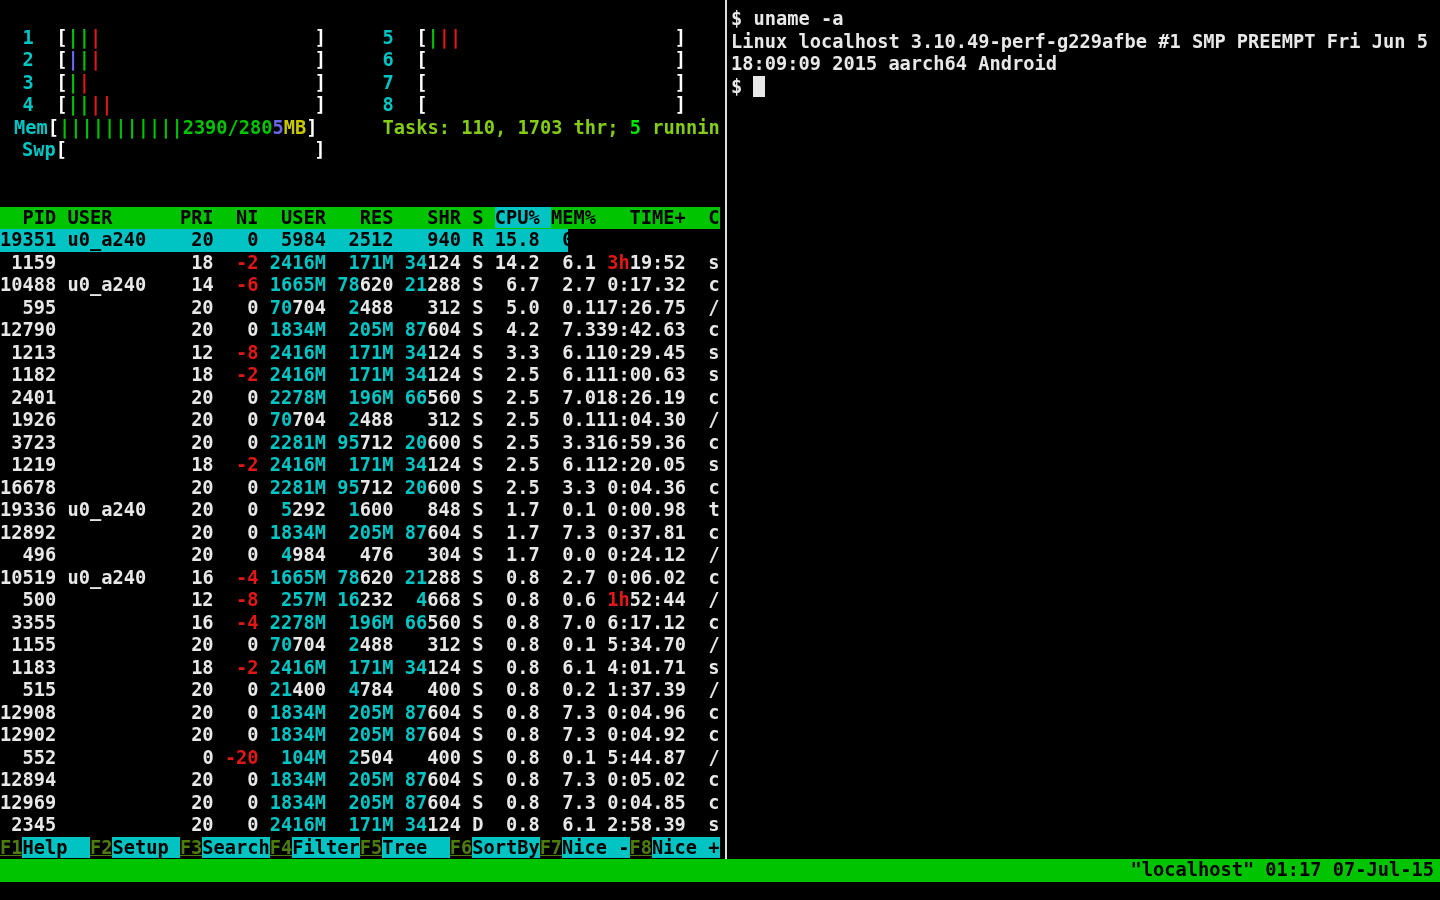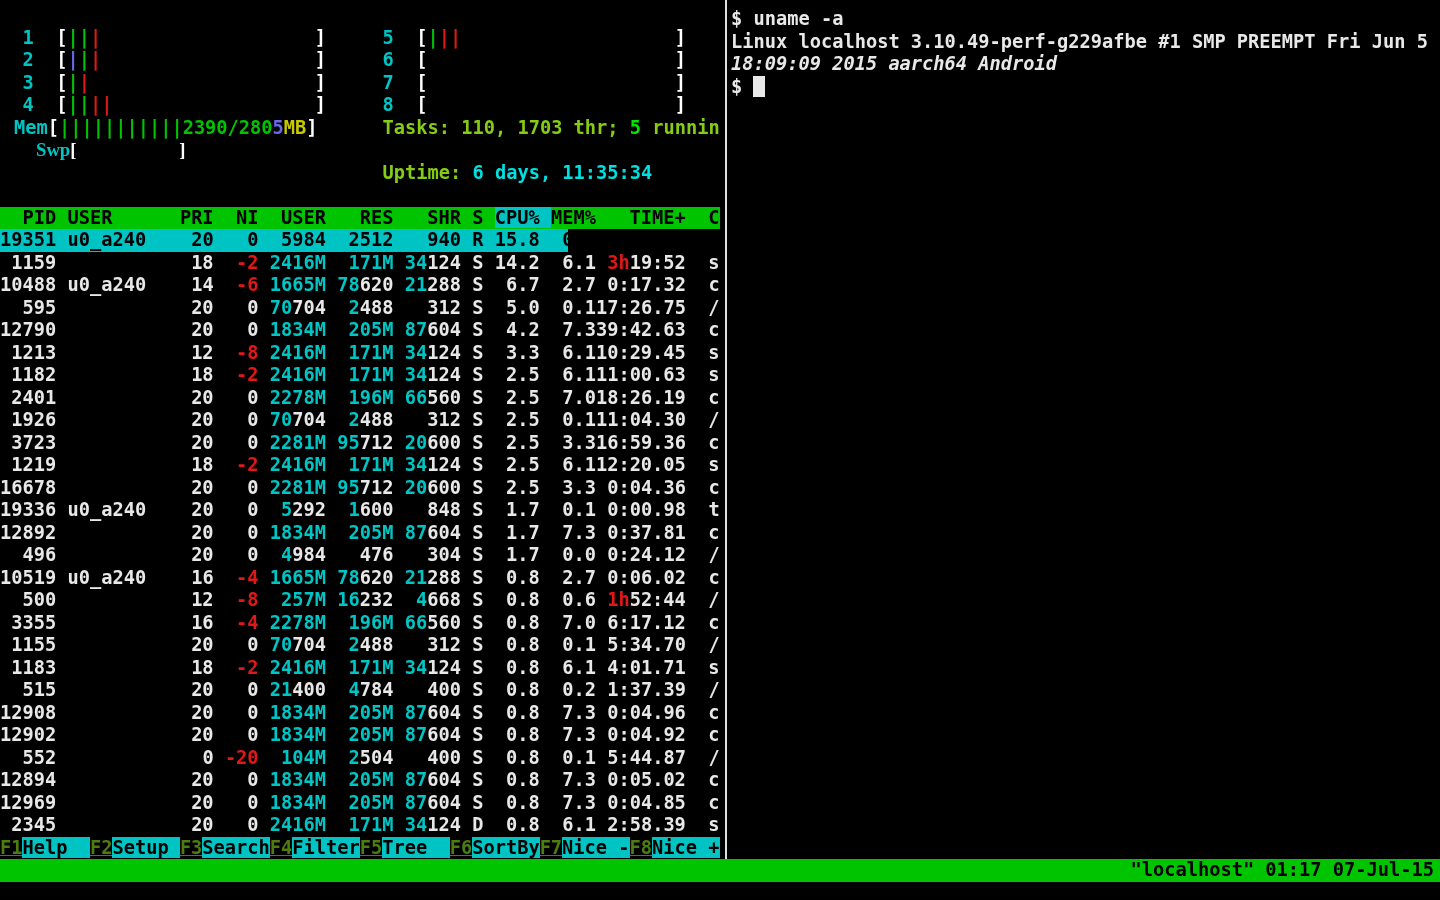--- a/index.html
+++ b/index.html
@@ -33,23 +33,22 @@
   <div id="left-pane">
       <div class="line" style="top: 26.5px; left: 22.5px;"><span class="c">1</span><span>  </span><span class="wb">[</span><span class="g">|</span><span class="g">|</span><span class="r">|</span><span>                   </span><span class="wb">]</span></div>
       <div class="line" style="top: 49px; left: 22.5px;"><span class="c">2</span><span>  </span><span class="wb">[</span><span class="b">|</span><span class="g">|</span><span class="r">|</span><span>                   </span><span class="wb">]</span></div>
       <div class="line" style="top: 71.5px; left: 22.5px;"><span class="c">3</span><span>  </span><span class="wb">[</span><span class="g">|</span><span class="r">|</span><span>                    </span><span class="wb">]</span></div>
       <div class="line" style="top: 94px; left: 22.5px;"><span class="c">4</span><span>  </span><span class="wb">[</span><span class="g">|</span><span class="g">|</span><span class="r">|</span><span class="r">|</span><span>                  </span><span class="wb">]</span></div>
       <div class="line" style="top: 26.5px; left: 382.5px;"><span class="c">5</span><span>  </span><span class="wb">[</span><span class="g">|</span><span class="r">|</span><span class="r">|</span><span>                   </span><span class="wb">]</span></div>
       <div class="line" style="top: 49px; left: 382.5px;"><span class="c">6</span><span>  </span><span class="wb">[</span><span>                      </span><span class="wb">]</span></div>
       <div class="line" style="top: 71.5px; left: 382.5px;"><span class="c">7</span><span>  </span><span class="wb">[</span><span>                      </span><span class="wb">]</span></div>
       <div class="line" style="top: 94px; left: 382.5px;"><span class="c">8</span><span>  </span><span class="wb">[</span><span>                      </span><span class="wb">]</span></div>
       <div class="line" style="top: 116.5px; left: 14px;"><span class="c">Mem</span><span class="wb">[</span><span class="g">|||||||||||</span><span class="g">2390/280</span><span class="b">5</span><span class="y">MB</span><span class="wb">]</span></div>
-      <div class="line" style="top: 139px; left: 36px; font-family: Liberation Serif, serif;"><span class="c">Swp</span><span class="wb">[</span><span>                      </span><span class="wb">]</span></div>
+      <div class="line" style="top: 139px; left: 22px;"><span class="c">Swp</span><span class="wb">[</span><span>                      </span><span class="wb">]</span></div>
       <div class="line" style="top: 116.5px; left: 382.5px;"><span class="cy">Tasks: </span><span class="cy">110, 1703 thr; </span><span class="gb">5</span><span class="cy"> runnin</span></div>
-      <div class="line" style="top: 161.5px; left: 382.5px;"><span class="cy">Uptime: </span><span class="cyb">6 days, 11:35:34</span></div>
       <div class="line hdr" style="top: 206.5px; left: 0px;"><span>  PID</span><span> USER</span><span>      PRI</span><span>  NI</span><span>  USER</span><span>   RES</span><span>   SHR</span><span> S</span><span> </span><span class="sorthdr">CPU% </span><span>MEM%</span><span>   TIME+</span><span>  C</span></div>
       <div class="line sel" style="top: 229px; left: 0px;"><span></span><span class="k">19351</span><span> </span><span class="k">u0_a240</span><span>    </span><span class="k">20</span><span>   </span><span class="k">0</span><span>  </span><span class="k">5984</span><span>  </span><span class="k">2512</span><span>   </span><span class="k">940</span><span> </span><span class="k">R</span><span> </span><span class="k">15.8</span><span>  </span><span class="k">0.1</span><span> </span><span class="k">0:05.12</span><span>  </span><span class="k">h</span></div>
       <div class="line" style="top: 251.5px; left: 0px;"><span> </span><span class="w">1159</span><span> </span><span>           </span><span class="w">18</span><span>  </span><span class="r">-2</span><span> </span><span class="c">2416M</span><span>  </span><span class="c">171M</span><span> </span><span class="c">34</span><span class="w">124</span><span> </span><span class="w">S</span><span> </span><span class="w">14.2</span><span>  </span><span class="w">6.1</span><span> </span><span class="r">3h</span><span class="w">19:52</span><span>  </span><span class="w">s</span></div>
       <div class="line" style="top: 274px; left: 0px;"><span></span><span class="w">10488</span><span> </span><span class="w">u0_a240</span><span>    </span><span class="w">14</span><span>  </span><span class="r">-6</span><span> </span><span class="c">1665M</span><span> </span><span class="c">78</span><span class="w">620</span><span> </span><span class="c">21</span><span class="w">288</span><span> </span><span class="w">S</span><span>  </span><span class="w">6.7</span><span>  </span><span class="w">2.7</span><span> </span><span class="w">0:17.32</span><span>  </span><span class="w">c</span></div>
       <div class="line" style="top: 296.5px; left: 0px;"><span>  </span><span class="w">595</span><span> </span><span>           </span><span class="w">20</span><span>   </span><span class="w">0</span><span> </span><span class="c">70</span><span class="w">704</span><span>  </span><span class="c">2</span><span class="w">488</span><span>   </span><span class="w">312</span><span> </span><span class="w">S</span><span>  </span><span class="w">5.0</span><span>  </span><span class="w">0.1</span><span></span><span class="w">17:26.75</span><span>  </span><span class="w">/</span></div>
       <div class="line" style="top: 319px; left: 0px;"><span></span><span class="w">12790</span><span> </span><span>           </span><span class="w">20</span><span>   </span><span class="w">0</span><span> </span><span class="c">1834M</span><span>  </span><span class="c">205M</span><span> </span><span class="c">87</span><span class="w">604</span><span> </span><span class="w">S</span><span>  </span><span class="w">4.2</span><span>  </span><span class="w">7.3</span><span></span><span class="w">39:42.63</span><span>  </span><span class="w">c</span></div>
       <div class="line" style="top: 341.5px; left: 0px;"><span> </span><span class="w">1213</span><span> </span><span>           </span><span class="w">12</span><span>  </span><span class="r">-8</span><span> </span><span class="c">2416M</span><span>  </span><span class="c">171M</span><span> </span><span class="c">34</span><span class="w">124</span><span> </span><span class="w">S</span><span>  </span><span class="w">3.3</span><span>  </span><span class="w">6.1</span><span></span><span class="w">10:29.45</span><span>  </span><span class="w">s</span></div>
       <div class="line" style="top: 364px; left: 0px;"><span> </span><span class="w">1182</span><span> </span><span>           </span><span class="w">18</span><span>  </span><span class="r">-2</span><span> </span><span class="c">2416M</span><span>  </span><span class="c">171M</span><span> </span><span class="c">34</span><span class="w">124</span><span> </span><span class="w">S</span><span>  </span><span class="w">2.5</span><span>  </span><span class="w">6.1</span><span></span><span class="w">11:00.63</span><span>  </span><span class="w">s</span></div>
       <div class="line" style="top: 386.5px; left: 0px;"><span> </span><span class="w">2401</span><span> </span><span>           </span><span class="w">20</span><span>   </span><span class="w">0</span><span> </span><span class="c">2278M</span><span>  </span><span class="c">196M</span><span> </span><span class="c">66</span><span class="w">560</span><span> </span><span class="w">S</span><span>  </span><span class="w">2.5</span><span>  </span><span class="w">7.0</span><span></span><span class="w">18:26.19</span><span>  </span><span class="w">c</span></div>
       <div class="line" style="top: 409px; left: 0px;"><span> </span><span class="w">1926</span><span> </span><span>           </span><span class="w">20</span><span>   </span><span class="w">0</span><span> </span><span class="c">70</span><span class="w">704</span><span>  </span><span class="c">2</span><span class="w">488</span><span>   </span><span class="w">312</span><span> </span><span class="w">S</span><span>  </span><span class="w">2.5</span><span>  </span><span class="w">0.1</span><span></span><span class="w">11:04.30</span><span>  </span><span class="w">/</span></div>
@@ -70,20 +69,20 @@
       <div class="line" style="top: 746.5px; left: 0px;"><span>  </span><span class="w">552</span><span> </span><span>            </span><span class="w">0</span><span> </span><span class="r">-20</span><span>  </span><span class="c">104M</span><span>  </span><span class="c">2</span><span class="w">504</span><span>   </span><span class="w">400</span><span> </span><span class="w">S</span><span>  </span><span class="w">0.8</span><span>  </span><span class="w">0.1</span><span> </span><span class="w">5:44.87</span><span>  </span><span class="w">/</span></div>
       <div class="line" style="top: 769px; left: 0px;"><span></span><span class="w">12894</span><span> </span><span>           </span><span class="w">20</span><span>   </span><span class="w">0</span><span> </span><span class="c">1834M</span><span>  </span><span class="c">205M</span><span> </span><span class="c">87</span><span class="w">604</span><span> </span><span class="w">S</span><span>  </span><span class="w">0.8</span><span>  </span><span class="w">7.3</span><span> </span><span class="w">0:05.02</span><span>  </span><span class="w">c</span></div>
       <div class="line" style="top: 791.5px; left: 0px;"><span></span><span class="w">12969</span><span> </span><span>           </span><span class="w">20</span><span>   </span><span class="w">0</span><span> </span><span class="c">1834M</span><span>  </span><span class="c">205M</span><span> </span><span class="c">87</span><span class="w">604</span><span> </span><span class="w">S</span><span>  </span><span class="w">0.8</span><span>  </span><span class="w">7.3</span><span> </span><span class="w">0:04.85</span><span>  </span><span class="w">c</span></div>
       <div class="line" style="top: 814px; left: 0px;"><span> </span><span class="w">2345</span><span> </span><span>           </span><span class="w">20</span><span>   </span><span class="w">0</span><span> </span><span class="c">2416M</span><span>  </span><span class="c">171M</span><span> </span><span class="c">34</span><span class="w">124</span><span> </span><span class="w">D</span><span>  </span><span class="w">0.8</span><span>  </span><span class="w">6.1</span><span> </span><span class="w">2:58.39</span><span>  </span><span class="w">s</span></div>
       <div class="line" style="top: 836.5px; left: 0px;"><span><span class="fk">F1</span><span class="fl">Help  </span></span><span><span class="fk">F2</span><span class="fl">Setup </span></span><span><span class="fk">F3</span><span class="fl">Search</span></span><span><span class="fk">F4</span><span class="fl">Filter</span></span><span><span class="fk">F5</span><span class="fl">Tree  </span></span><span><span class="fk">F6</span><span class="fl">SortBy</span></span><span><span class="fk">F7</span><span class="fl">Nice -</span></span><span><span class="fk">F8</span><span class="fl">Nice +</span></span></div>
     </div>
   <div id="divider"></div>
   <div id="right-pane">
       <div class="line" style="top: 4px; left: 0px;"><span class="w">$ uname -a</span></div>
       <div class="line" style="top: 26.5px; left: 0px;"><span class="w">Linux localhost 3.10.49-perf-g229afbe #1 SMP PREEMPT Fri Jun 5</span></div>
-      <div class="line" style="top: 49px; left: 0px; font-style: italic;"><span class="w">18:09:09 2015 aarch64 Android</span></div>
+      <div class="line" style="top: 49px; left: 0px;"><span class="w">18:09:09 2015 aarch64 Android</span></div>
       <div class="line" style="top: 71.5px; left: 0px;"><span class="w">$ </span><span class="cursor"> </span></div>
     </div>
   <div id="tmux-bar">
     <span>[0] 0:bash*</span>
     <span class="tright">"localhost" 01:17 07-Jul-15</span>
   </div>
 </div>
 
 </body></html>

